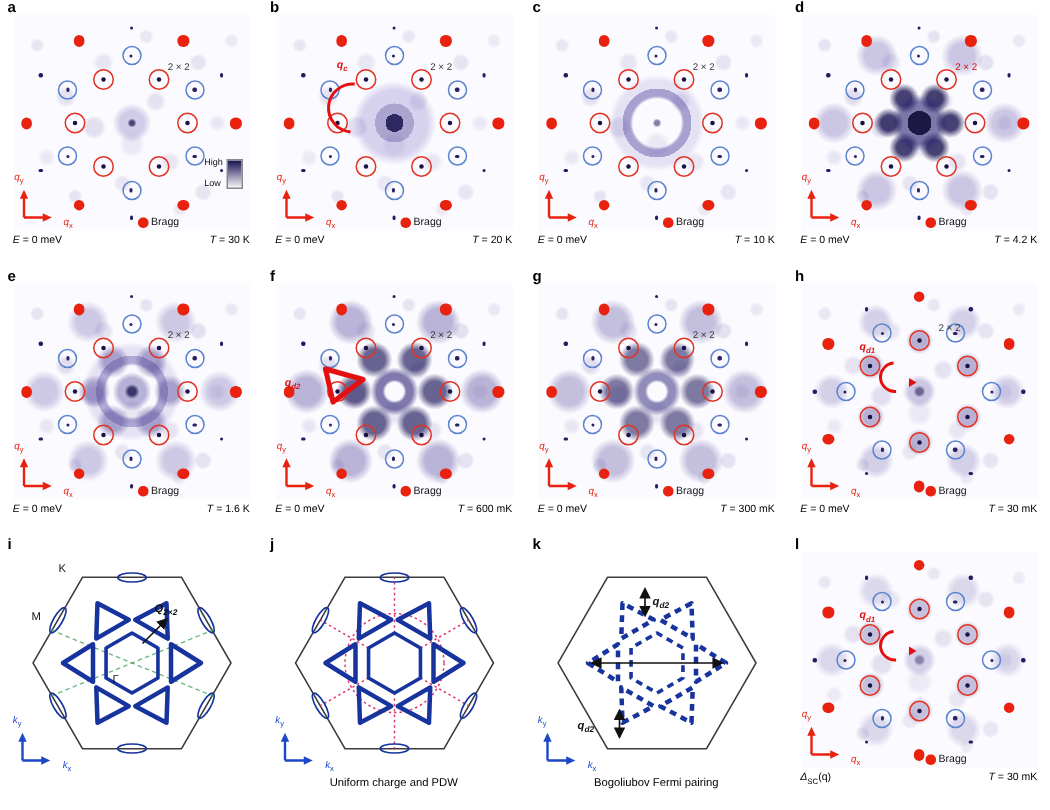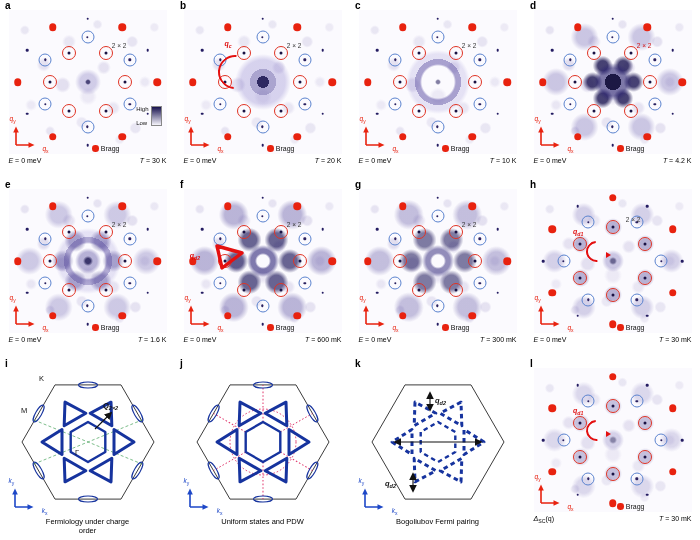--- a/index.html
+++ b/index.html
@@ -763,21 +763,20 @@
         <text class="st it" x="95" y="40"><tspan>Q</tspan><tspan class="sub" dy="2">2×2</tspan></text>
         <text class="st" x="31" y="13">K</text>
         <text class="st" x="13" y="45">M</text>
         <text class="st" x="67" y="87">Γ</text>
       </svg>
     <div class="axwrap" style="color: rgb(29, 71, 199);"><span class="axl axy"><i>k</i><sub>y</sub></span><svg width="26" height="26" viewBox="0 0 26 26">
             <path d="M5 21 L5 7 M5 21 L19 21" fill="none" stroke="#1d47c7" stroke-width="1.6"></path>
             <path d="M5 2.5 L2.2 8.5 L7.8 8.5 Z" fill="#1d47c7"></path>
             <path d="M23.5 21 L17.5 18.2 L17.5 23.8 Z" fill="#1d47c7"></path>
           </svg><span class="axl axx"><i>k</i><sub>x</sub></span></div></div>
-    <figcaption class="scap">Fermiology under charge order</figcaption>
   </figure>
 
   <figure class="tile">
     <span class="plt">j</span>
     <div class="schem">
       <svg width="160" height="148" viewBox="0 0 160 148">
         <path class="bz" d="M146 74 L113 16.9 L47 16.9 L14 74 L47 131.1 L113 131.1 Z"></path>
         <g class="pdw" transform="translate(80,74)">
           <circle r="33" cx="0" cy="0"></circle>
           <use href="#pdwrad"></use>
@@ -789,21 +788,21 @@
         </g>
         <g class="fermi">
             <use href="#fermiset" transform="translate(80,74)"></use>
           </g>
       </svg>
     <div class="axwrap" style="color: rgb(29, 71, 199);"><span class="axl axy"><i>k</i><sub>y</sub></span><svg width="26" height="26" viewBox="0 0 26 26">
             <path d="M5 21 L5 7 M5 21 L19 21" fill="none" stroke="#1d47c7" stroke-width="1.6"></path>
             <path d="M5 2.5 L2.2 8.5 L7.8 8.5 Z" fill="#1d47c7"></path>
             <path d="M23.5 21 L17.5 18.2 L17.5 23.8 Z" fill="#1d47c7"></path>
           </svg><span class="axl axx"><i>k</i><sub>x</sub></span></div></div>
-    <figcaption class="scap">Uniform states and PDW</figcaption>
+    <figcaption class="scap">Uniform charge and PDW</figcaption>
   </figure>
 
   <figure class="tile">
     <span class="plt">k</span>
     <div class="schem">
       <svg width="160" height="148" viewBox="0 0 160 148">
         <path class="bz" d="M146 74 L113 16.9 L47 16.9 L14 74 L47 131.1 L113 131.1 Z"></path>
         <g class="fermi dash" transform="translate(80,74)">
           <use href="#ringhex"></use>
             <use href="#lobeset"></use>

